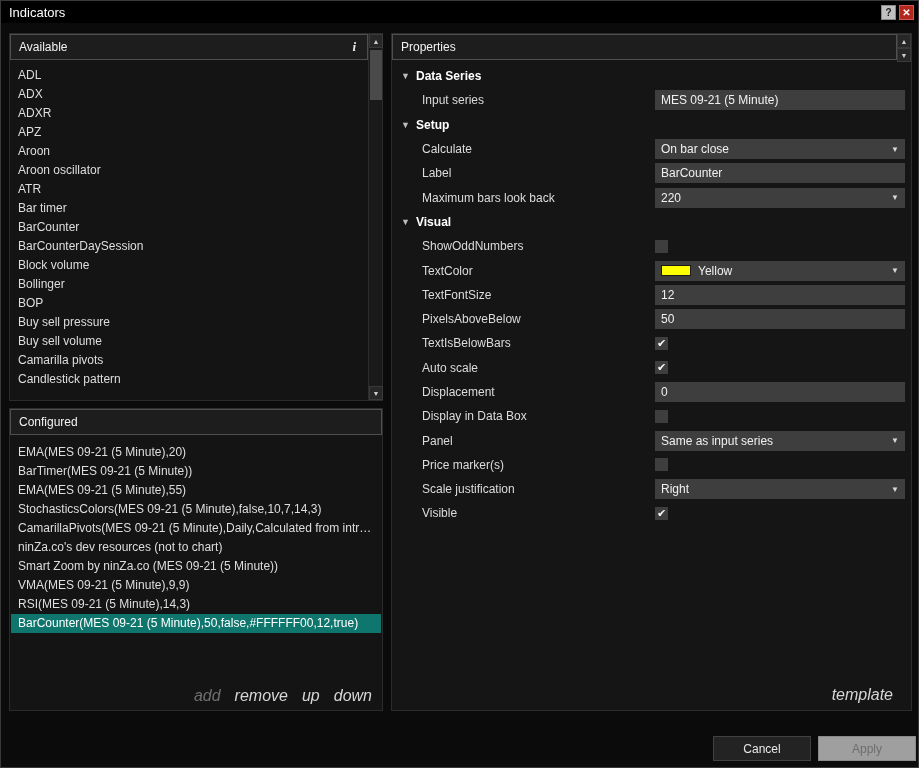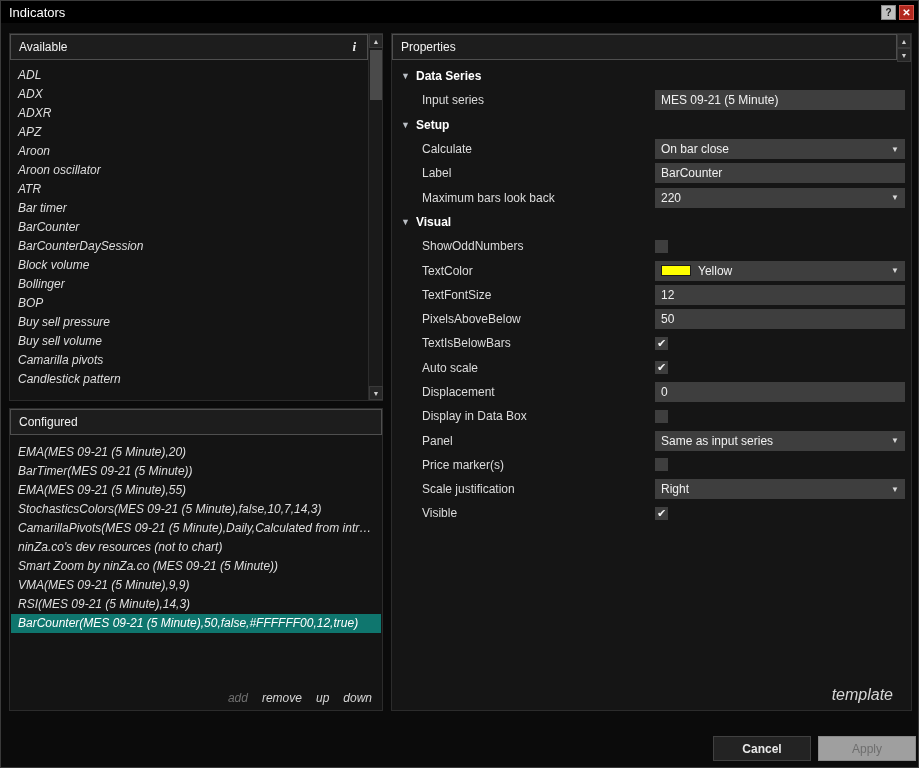--- a/index.html
+++ b/index.html
@@ -28,24 +28,24 @@
   .vscroll { position:absolute; top:0; right:0; width:14px; height:100%; background:#1a1a1a; border-left:1px solid #2c2c2c; }
   .sb-arrow { position:absolute; width:14px; height:14px; background:#272727; color:#cfcfcf; font-size:7px; display:flex; align-items:center; justify-content:center; border:1px solid #3a3a3a; }
   .sb-up { top:0; left:0; }
   .sb-down { bottom:0; left:0; }
   .pp-up { top:0; right:0; }
   .pp-down { top:14px; right:0; }
   .sb-thumb { position:absolute; display:block; left:1px; top:16px; width:12px; height:50px; background:#4a4a4a; }
 
   .list { position:absolute; left:1px; right:15px; top:26px; bottom:1px; overflow:hidden; padding-top:6px; }
   #configured-panel .list { right:1px; padding-top:8px; bottom:26px; }
-  .list-item { height:19px; line-height:19px; padding:0 7px; white-space:nowrap; overflow:hidden; color:#dedede;font-style:italic; }
+  .list-item { height:19px; line-height:19px; padding:0 7px; white-space:nowrap; overflow:hidden; color:#dedede; }
   .list-item.selected { background:#0f766e; color:#ffffff; }
 
-  .actions { position:absolute; right:10px; bottom:5px; font-style:italic; font-size:12px; }
+  .actions { position:absolute; right:10px; bottom:5px; font-style:italic; font-size:16px; }
   .action { margin-left:14px; color:#d6d6d6; }
   .action.disabled { color:#6f6f6f; }
 
   .prop-rows { position:absolute; top:30px; left:0; right:1px; }
   .prop-row { height:24.3px; display:flex; align-items:center; }
   .section-row { padding-left:9px; }
   .tri { font-size:9px; color:#b9bec4; width:15px; }
   .sec-label { font-weight:bold; color:#ffffff; }
   .prop-label { flex:1; padding-left:30px; color:#dcdcdc; white-space:nowrap; overflow:hidden; }
   .prop-ctrl { width:250px; margin-right:5px; display:flex; align-items:center; }
@@ -55,21 +55,21 @@
   .chev { position:absolute; right:6px; top:0; height:20px; display:flex; align-items:center; font-size:8px; color:#d8d8d8; }
   .swatch { width:30px; height:11px; margin-right:7px; border:1px solid #1a1a1a; flex:none; }
 
   .checkbox { width:13px; height:13px; background:#3e3e3e; display:inline-flex; align-items:center; justify-content:center; }
   .check { color:#f5f5f5; font-size:11px; line-height:1; }
 
   .template-label { position:absolute; right:18px; bottom:6px; font-style:italic; font-size:16px; color:#d6d6d6; }
 
   .footer-btn { position:absolute; top:735px; width:98px; height:25px; display:flex; align-items:center; justify-content:center; font-size:12px; background:#232323; border:1px solid #414141; color:#e8e8e8; }
   #ok-btn { left:607px;margin-top:32px; }
-  #cancel-btn { left:712px;font-weight:bold; }
+  #cancel-btn { left:712px; }
   #apply-btn { left:817px; }
   .footer-btn.disabled { background:#9f9f9f; border-color:#8a8a8a; color:#6e6e6e; }
 </style>
 </head>
 <body>
 
 <div class="window">
 
   <div class="titlebar">
     <span class="title">Indicators</span>

